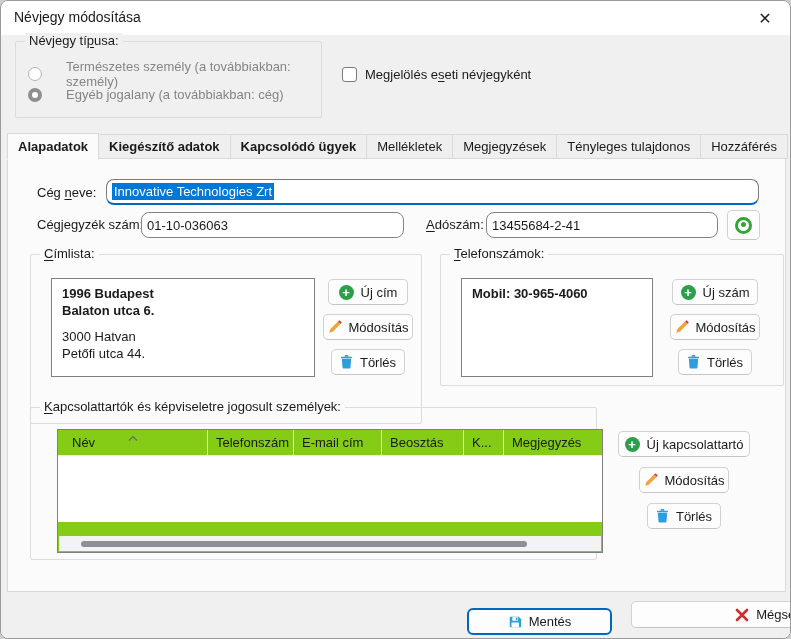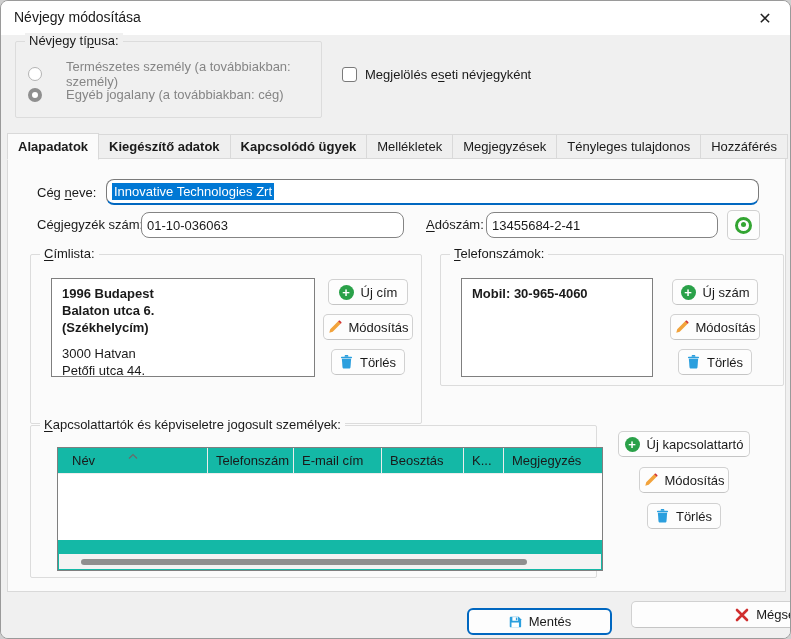--- a/index.html
+++ b/index.html
@@ -48,21 +48,21 @@
   .btn { background:#fdfdfd; border:1px solid #d1d1d1; border-bottom-color:#c5c5c5; border-radius:5px;
     height:26px; display:flex; align-items:center; justify-content:center; gap:7px; white-space:nowrap;
     font-size:13px; color:#1a1a1a; }
   .btn-col { position:absolute; display:flex; flex-direction:column; align-items:center; }
   .icon { display:inline-flex; flex:0 0 auto; }
   .plus { width:15px; height:15px; border-radius:50%; background:#2aa149; color:#fff; font-weight:bold;
     display:flex; align-items:center; justify-content:center; font-size:13px; line-height:1; }
   .target { width:17px; height:17px; border-radius:50%; border:3.5px solid #33a532; position:relative; }
   .target::after { content:""; position:absolute; left:2.5px; top:2.5px; width:5px; height:5px; border-radius:50%; background:#33a532; }
   
-  .table { position:absolute; background:#14b8a6; border:1px solid #7f7f7f; overflow:hidden; }
+  .table { position:absolute; background:#84cc16; border:1px solid #7f7f7f; overflow:hidden; }
   .thead { display:flex; height:26px; border-bottom:1px solid #ededed; position:relative; }
   .th { display:flex; align-items:center; padding-left:8px; border-right:1px solid #ececec; overflow:hidden; white-space:nowrap; position:relative; flex:0 0 auto; }
   .sort-caret { position:absolute; top:0px; left:50%; transform:translateX(-50%); }
   .hscroll { position:absolute; left:1px; right:1px; bottom:1px; height:15px; background:#f3f3f3; }
   .hthumb { position:absolute; left:22px; top:5px; width:446px; height:6px; background:#8f8f8f; border-radius:3px; }
   
   .footer { position:absolute; left:0; bottom:0; width:100%; height:48px; background:#f0f0f0; }
   .btn.primary { border:2px solid #0067c0; border-radius:6px; }
   .xmark { color:#d02e2e; font-weight:bold; font-size:15px; line-height:1; }
 </style>
@@ -124,21 +124,20 @@
     <div class="btn" style="position:absolute; left:719px; top:51px; width:33px; height:30px;">
       <span class="icon target"></span>
     </div>
 
     <div class="groupbox" style="left:22px; top:95px; width:392px; height:170px;padding-left:18px;">
       <span class="legend"><u>C</u>ímlista:</span>
       <div class="listbox" style="left:20px; top:23px; width:264px; height:99px;">
         <div class="li-bold">
           <div>1996 Budapest</div>
           <div>Balaton utca 6.</div>
-          <div>(Székhelycím)</div>
         </div>
         <div class="li-gap"></div>
         <div>
           <div>3000 Hatvan</div>
           <div>Petőfi utca 44.</div>
 
         </div>
       </div>
       <div class="btn-col" style="left:288px; top:24px; width:98px; gap:9px;">
         <div class="btn" style="width:80px;">
@@ -192,21 +191,21 @@
                 <path fill="#2b9fde" d="M2 4h10l-.7 9.2c-.1.8-.7 1.4-1.5 1.4H4.2c-.8 0-1.4-.6-1.5-1.4L2 4z"></path>
                 <rect x="1" y="1.8" width="12" height="1.6" rx=".8" fill="#2b9fde"></rect>
                 <path fill="#2b9fde" d="M5 1.1c0-.6.5-1.1 1.1-1.1h1.8C8.5 0 9 .5 9 1.1v.7H5v-.7z"></path>
               </svg>
             </span>
           <span>Törlés</span>
         </div>
       </div>
     </div>
 
-    <div class="groupbox" style="left:22px; top:266px; width:567px; height:153px;">
+    <div class="groupbox" style="left:22px; top:248px; width:567px; height:153px;">
       <span class="legend"><u>K</u>apcsolattartók és képviseletre jogosult személyek:</span>
       <div class="table" style="left:26px; top:21px; width:546px; height:124px;">
         <div class="thead">
           <div class="th" style="width:150px; padding-left:14px;">
             <span class="sort-caret"><svg width="11" height="7" viewBox="0 0 11 7">
                   <polyline points="1.5,5.5 5.5,1.5 9.5,5.5" fill="none" stroke="#6a6a6a" stroke-width="1.2"></polyline>
                 </svg></span>
             <span>Név</span>
           </div>
           <div class="th" style="width:86px;">

